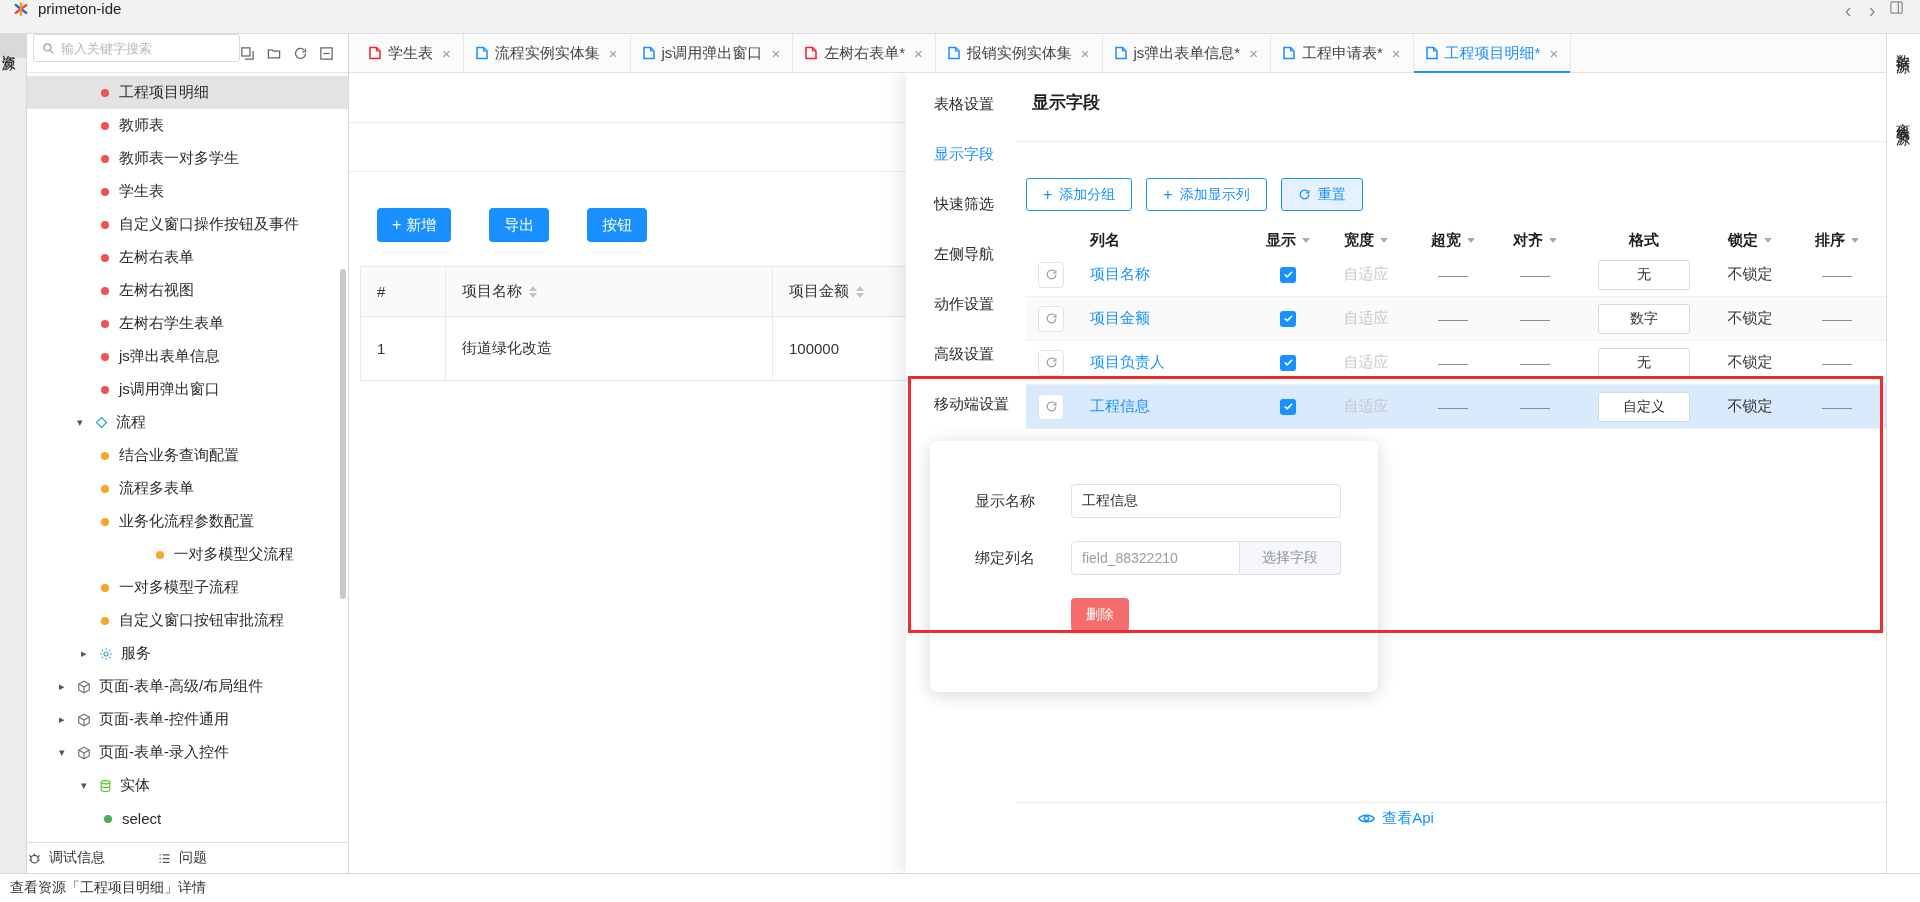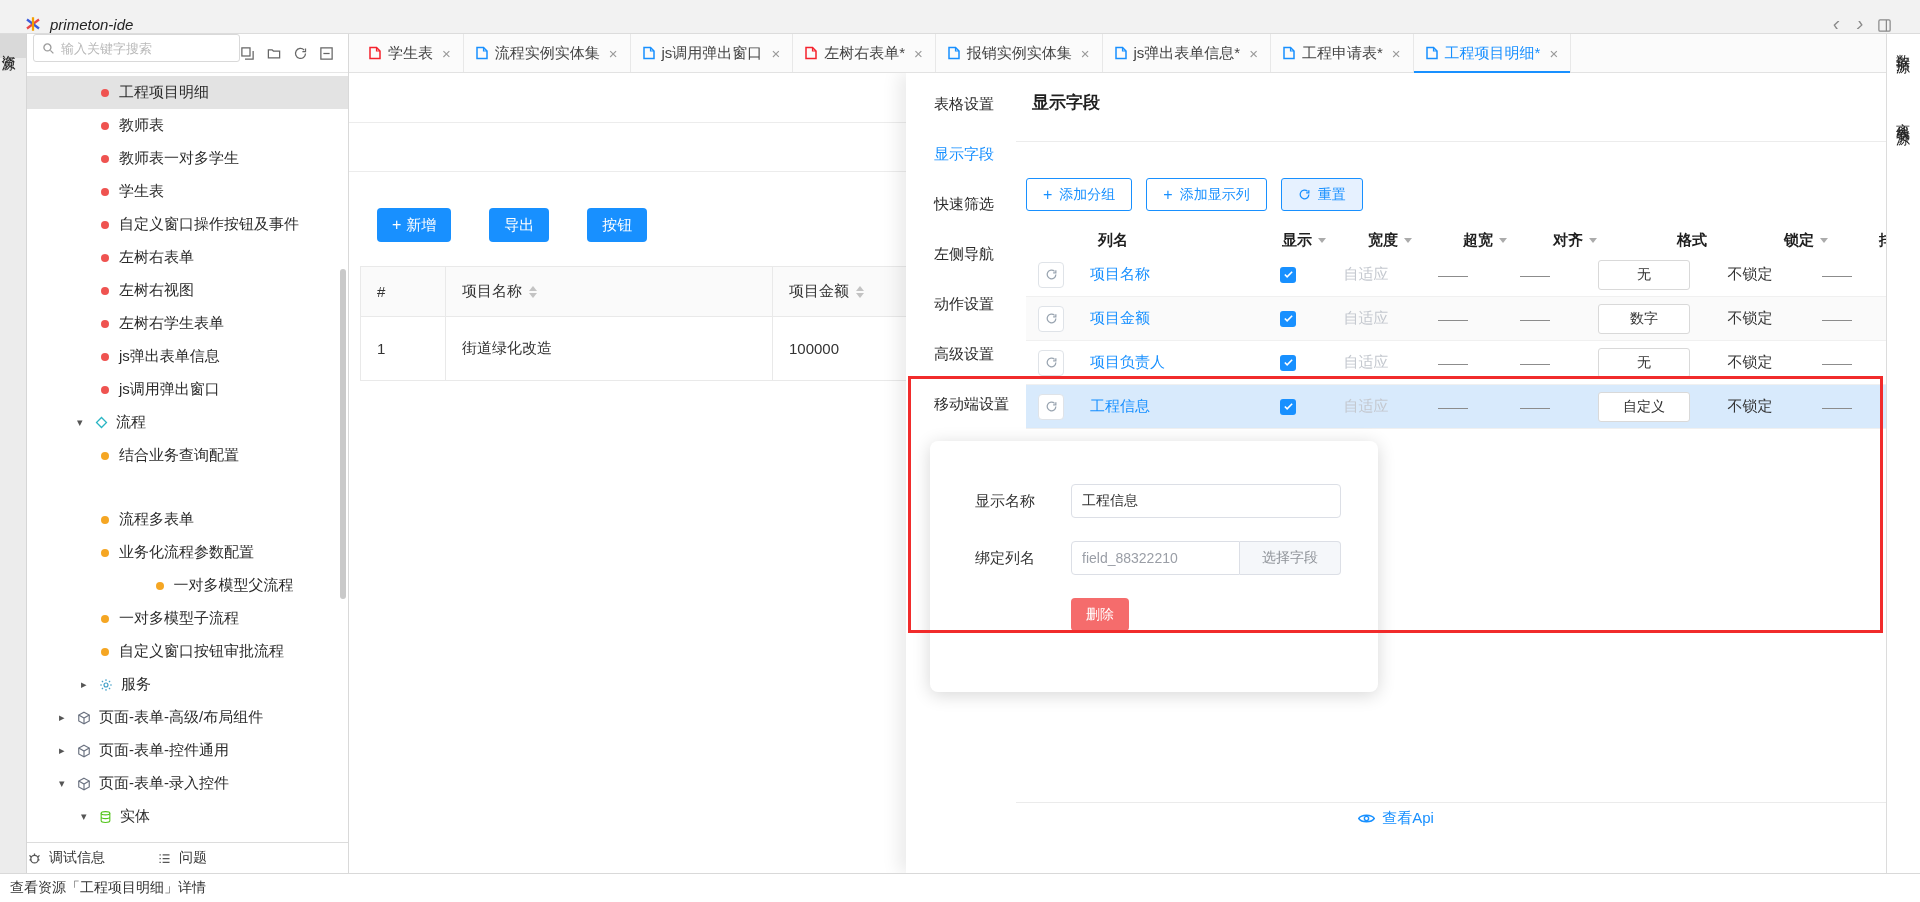--- a/index.html
+++ b/index.html
@@ -1,20 +1,20 @@
 <!DOCTYPE html>
 <html><head>
 <meta charset="utf-8">
 <style>
   * { margin:0; padding:0; box-sizing:border-box; font-family:"Liberation Sans","DejaVu Sans",sans-serif; }
   html,body { width:1920px; height:902px; overflow:hidden; background:#fff; }
   .app { width:1920px; height:902px; display:flex; flex-direction:column; }
 
   
-  .titlebar { flex:0 0 34px; background:#f2f2f2; border-bottom:1px solid #dcdcdc; display:flex; align-items:flex-end; padding:0 24px;font-style:italic; }
+  .titlebar { flex:0 0 34px; background:#f2f2f2; border-bottom:1px solid #dcdcdc; display:flex; align-items:flex-start; padding:0 12px; }
   .logo { display:flex; align-items:center; }
   .titlebar-title { font-size:15px; color:#222; margin-left:8px; }
   .titlebar-spacer { flex:1; }
   .tb-ctrl { color:#8a8a8a; font-size:20px; width:24px; text-align:center; cursor:pointer; line-height:20px; }
   .tb-ctrl.sq { display:flex; justify-content:center; align-items:center; }
 
   
   .workspace { flex:1; display:flex; min-height:0; }
 
   .left-rail { width:27px; background:#ececec; border-right:1px solid #d6d6d6; }
@@ -73,21 +73,21 @@
   .panel-title { position:absolute; left:126px; top:18px; font-size:17px; font-weight:600; color:#1f1f1f; }
   .panel-divider { position:absolute; left:110px; right:0; top:68px; height:1px; background:#ececec; }
 
   .ptb { position:absolute; left:120px; top:105px; display:flex; gap:14px; }
   .ptb button { height:33px; border:1px solid #1890ff; background:#fff; color:#1890ff; border-radius:3px; font-size:14px; padding:0 16px; display:flex; align-items:center; gap:7px; cursor:pointer; }
   .ptb button.filled { background:#e6f1ff; }
   .plus-g { font-size:16px; line-height:14px; }
 
   .grid { position:absolute; left:120px; top:154px; width:860px; }
   .g-row { display:grid; grid-template-columns:50px 180px 64px 92px 82px 82px 136px 76px 98px; align-items:center; }
-  .g-header { height:26px;gap:8px; }
+  .g-header { height:26px; }
   .g-data { height:44px; border-bottom:1px solid #f0f0f0; }
   .g-data.alt { background:#fafafa; }
   .g-data.sel { background:#d8eafc; }
   .g-cell { display:flex; justify-content:center; align-items:center; font-size:15px; color:#333; }
   .g-cell.left { justify-content:flex-start; padding-left:14px; }
   .g-cell.h { font-weight:700; color:#1f1f1f; }
   .hcaret { width:0; height:0; border:4px solid transparent; border-top:5px solid #ababab; margin-left:6px; margin-top:4px; }
   .handle { width:26px; height:26px; border:1px solid #dfe3e8; border-radius:4px; background:#fff; display:flex; align-items:center; justify-content:center; cursor:grab; }
   .colname { color:#1890ff; cursor:pointer; }
   .cb { width:16px; height:16px; background:#1890ff; border-radius:3px; display:flex; align-items:center; justify-content:center; cursor:pointer; }
@@ -231,21 +231,21 @@
               <svg width="13" height="13" viewBox="0 0 24 24">
                 <rect x="5.5" y="5.5" width="13" height="13" transform="rotate(45 12 12)" fill="none" stroke="#2ab5c3" stroke-width="2.4"></rect>
               </svg>
             </span>
             <span class="tree-label">流程</span>
           </div>
           <div class="tree-item" style="padding-left: 74px;">
             <span class="dot" style="background:#f5a623"></span>
             <span class="tree-label">结合业务查询配置</span>
           </div>
-          <div class="tree-item" style="padding-left: 74px; margin-top: 31px;">
+          <div class="tree-item" style="padding-left: 74px;">
             <span class="dot" style="background:#f5a623"></span>
             <span class="tree-label">流程多表单</span>
           </div>
           <div class="tree-item" style="padding-left: 74px;">
             <span class="dot" style="background:#f5a623"></span>
             <span class="tree-label">业务化流程参数配置</span>
           </div>
           <div class="tree-item" style="padding-left: 74px; justify-content: center;">
             <span class="dot" style="background:#f5a623"></span>
             <span class="tree-label">一对多模型父流程</span>
@@ -300,20 +300,24 @@
           </div>
           <div class="tree-item" style="padding-left: 54px;">
             <span class="caret">▾</span>
             <span class="node-ic">
               <svg width="13" height="14" viewBox="0 0 24 24" fill="none" stroke="#52c41a" stroke-width="2">
                 <ellipse cx="12" cy="5" rx="8" ry="3"></ellipse>
                 <path d="M4 5v14c0 1.7 3.6 3 8 3s8-1.3 8-3V5M4 12c0 1.7 3.6 3 8 3s8-1.3 8-3"></path>
               </svg>
             </span>
             <span class="tree-label">实体</span>
+          </div>
+          <div class="tree-item" style="padding-left: 77px;">
+            <span class="dot" style="background:#4caf50"></span>
+            <span class="tree-label">select</span>
           </div>
         </div>
       <div class="sidebar-scrollbar"></div>
       <div class="sidebar-bottom" id="bottomTabs">
           <div class="bottom-tab">
             <span style="display:flex;">
               <svg width="15" height="15" viewBox="0 0 24 24" fill="none" stroke="#555" stroke-width="2">
                 <circle cx="12" cy="13" r="6"></circle>
                 <path d="M12 7V4M7 10L4 7M17 10l3-3M4 14h3M17 14h3"></path>
               </svg>

